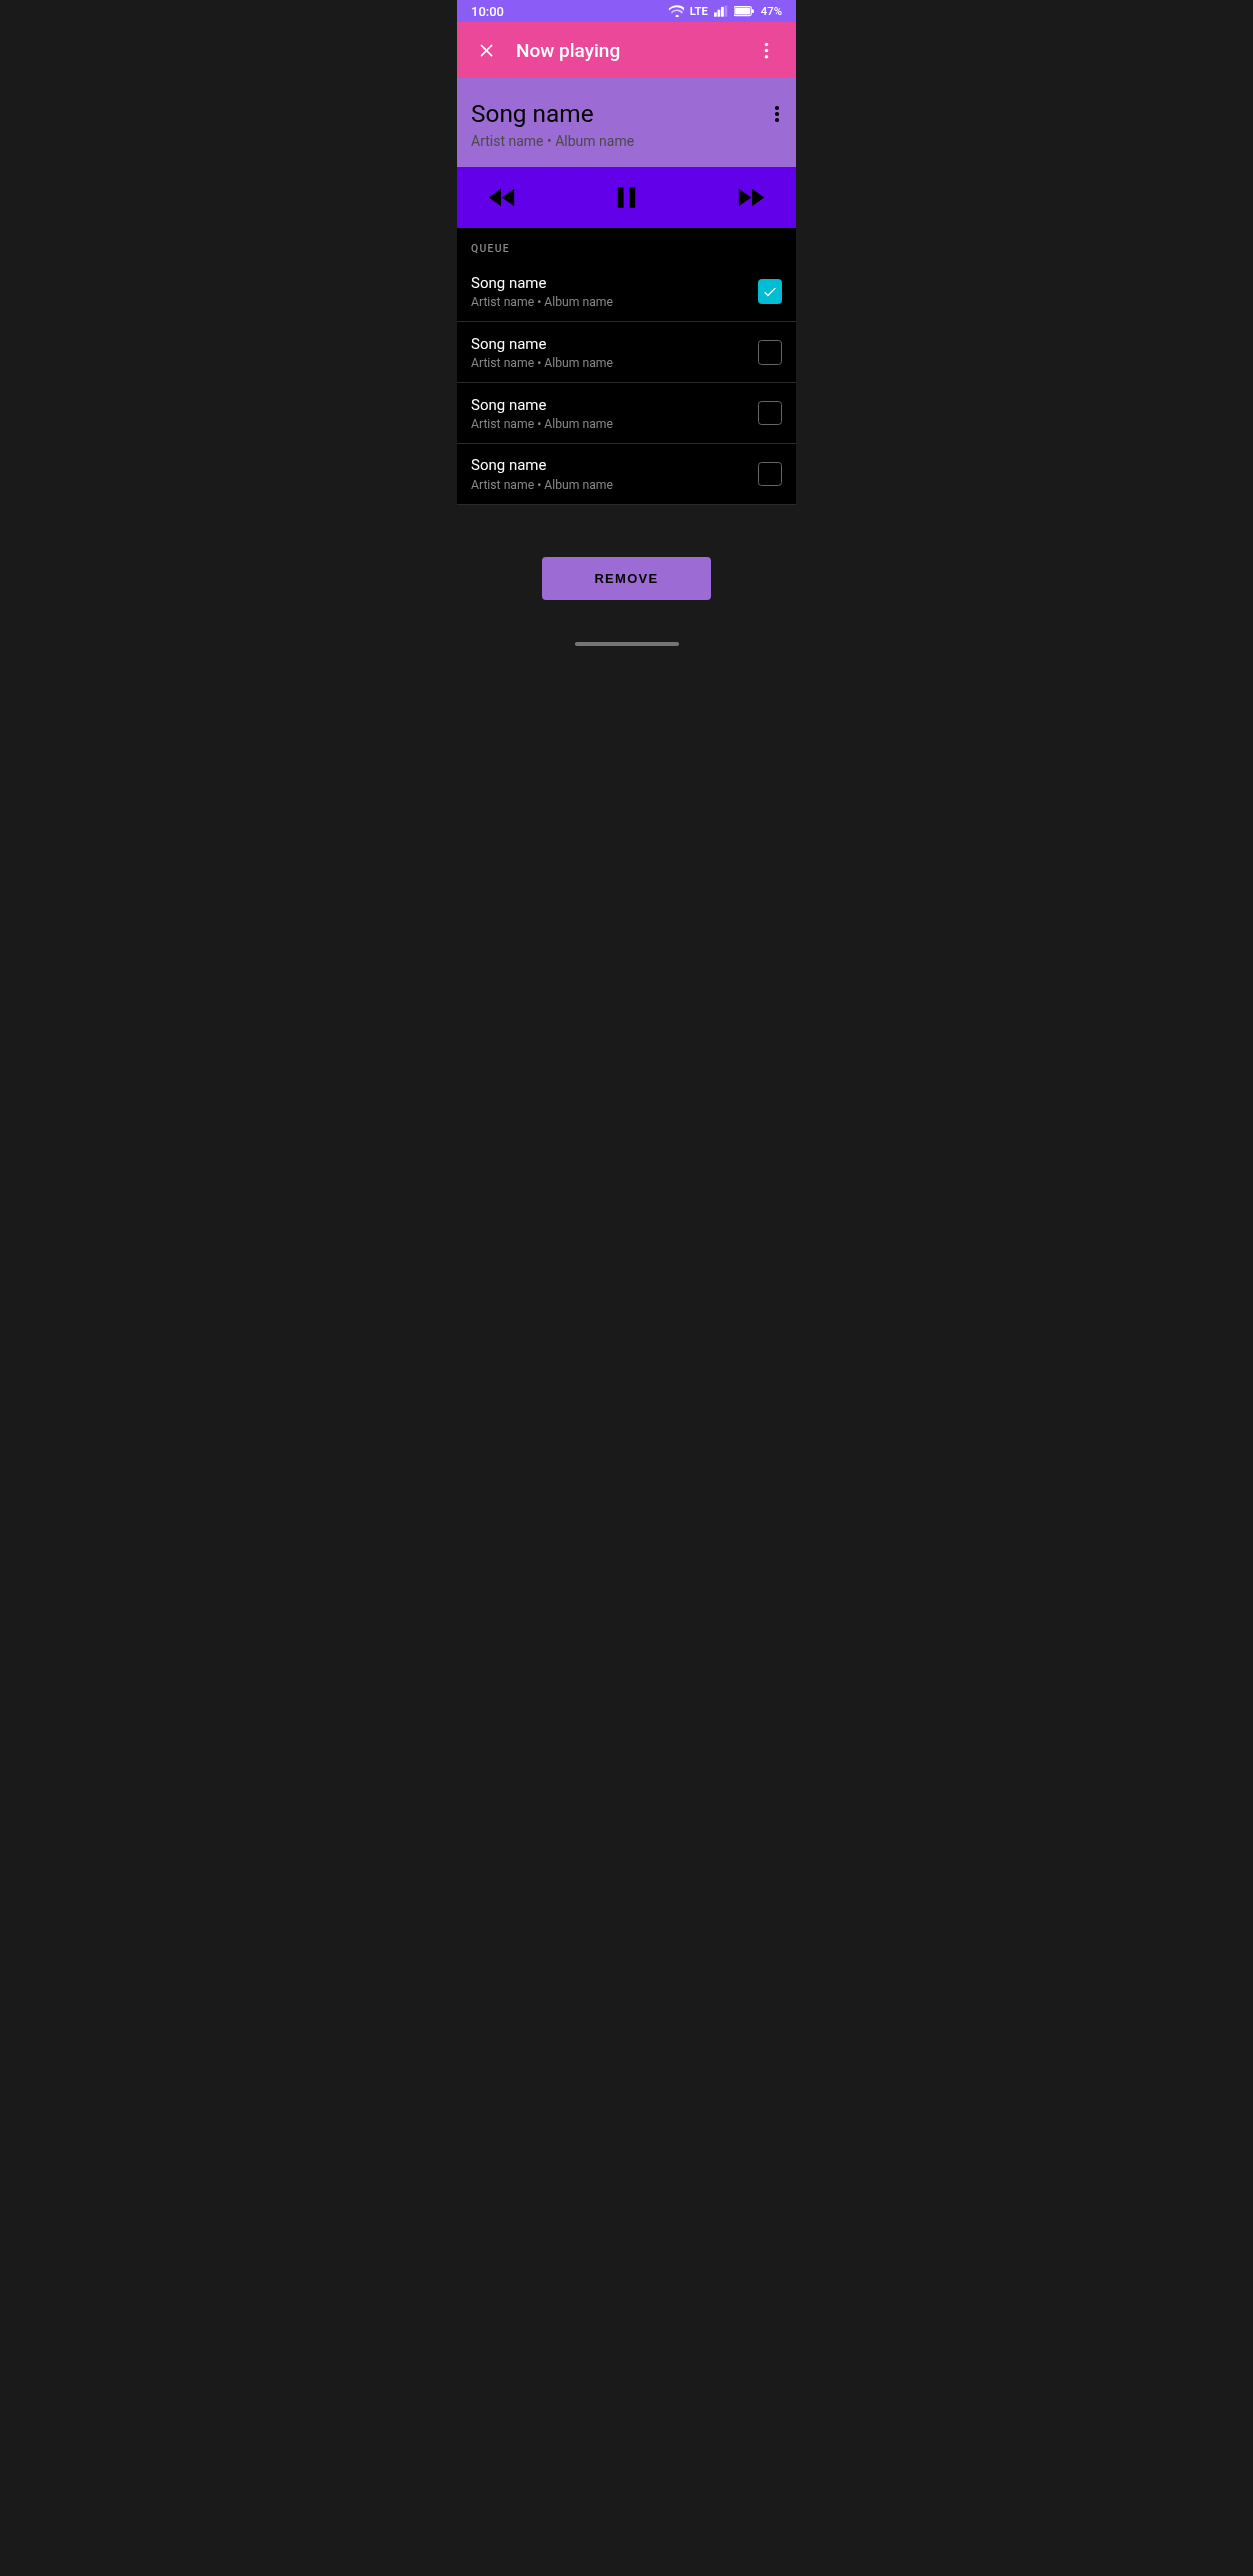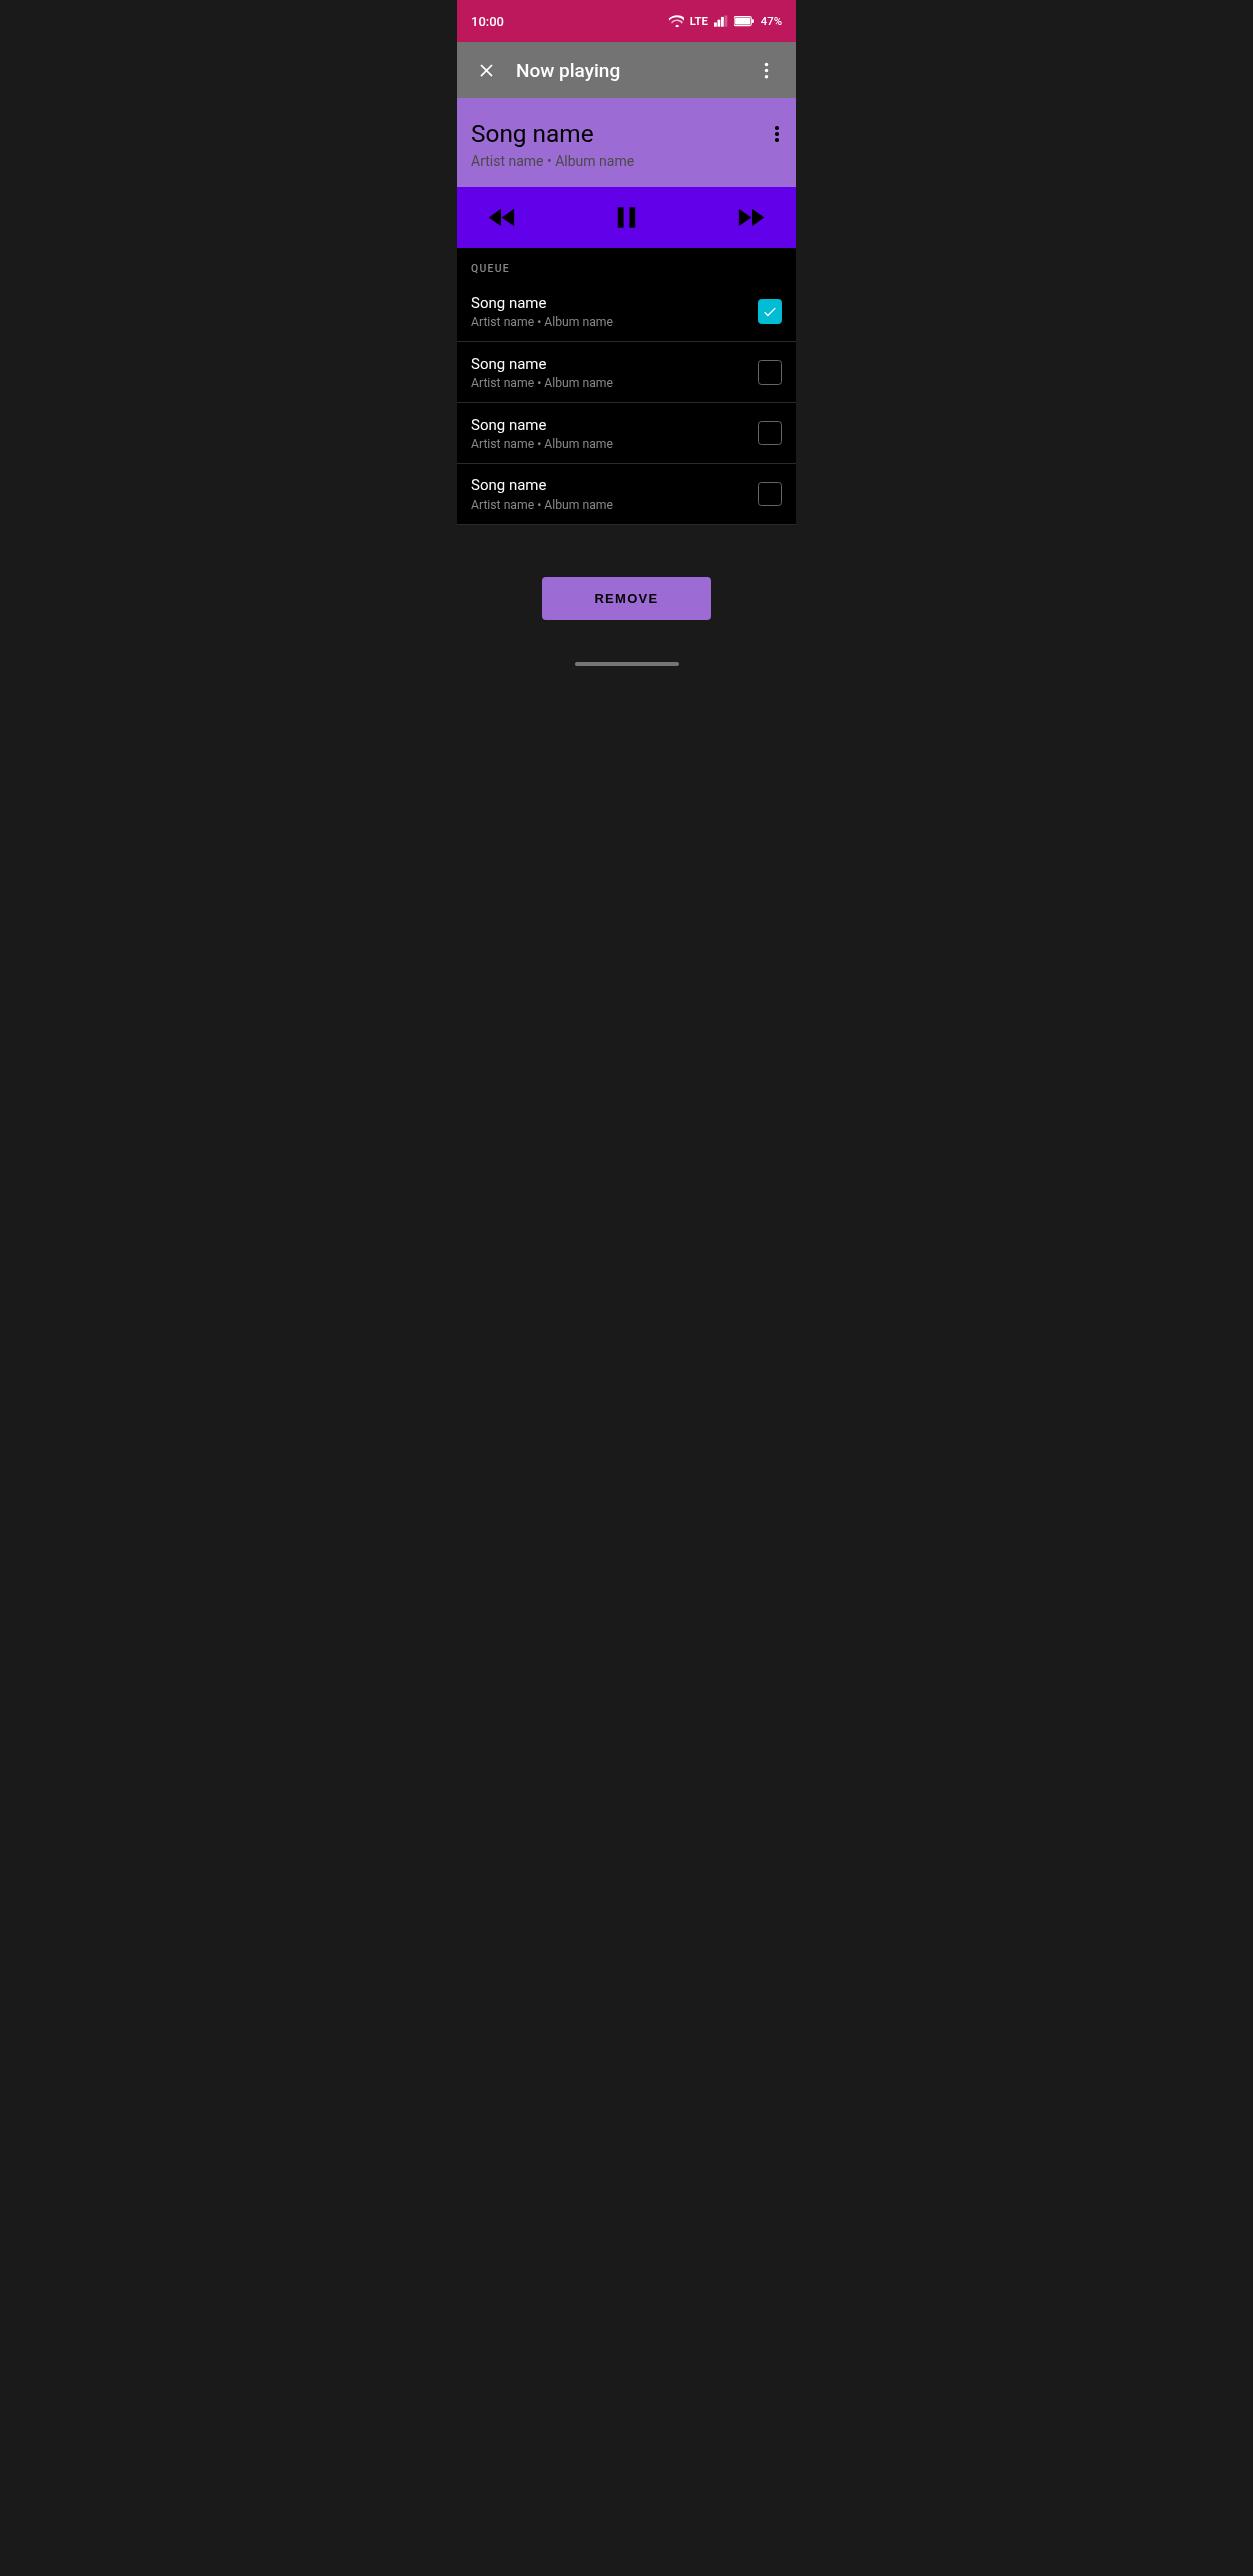--- a/index.html
+++ b/index.html
@@ -14,26 +14,26 @@
       color: #ffffff;
       font-family: 'Roboto', Arial, sans-serif;
       width: 339px;
       min-height: 661px;
       margin: 0 auto;
       overflow-x: hidden;
     }
 
     
     .status-bar {
-      background-color: #be185d;
+      background-color: #8b5cf6;
       display: flex;
       justify-content: space-between;
       align-items: center;
       padding: 7px 14px;
-      height: 42px;
+      height: 22px;
     }
 
     .status-time {
       font-size: 13px;
       font-weight: 500;
       color: #ffffff;
     }
 
     .status-icons {
       display: flex;
@@ -44,21 +44,21 @@
       font-weight: 500;
       text-align: right;
     }
 
     .status-icons svg {
       fill: #ffffff;
     }
 
     
     .header {
-      background-color: #737373;
+      background-color: #ec4899;
       display: flex;
       align-items: center;
       justify-content: space-between;
       padding: 10px 14px;
       height: 56px;
     }
 
     .header-left {
       display: flex;
       align-items: center;

